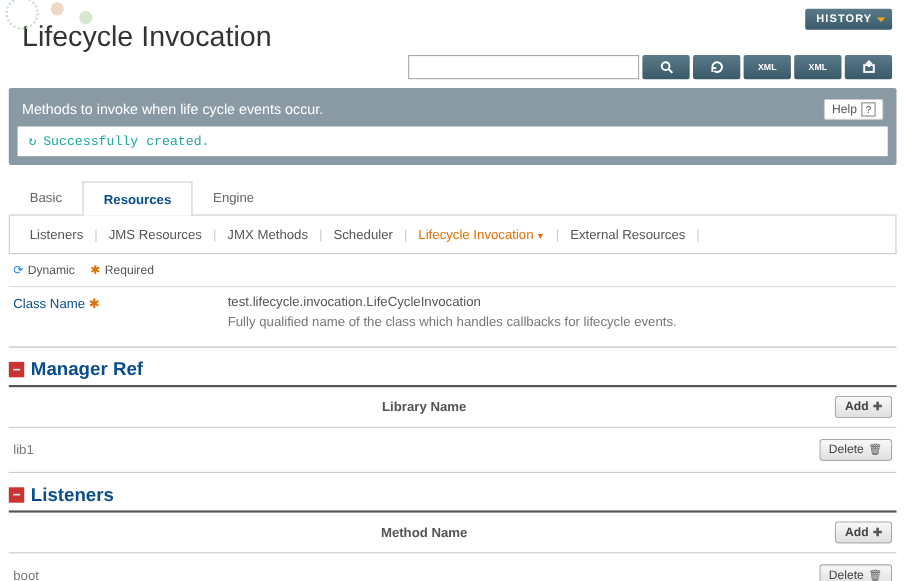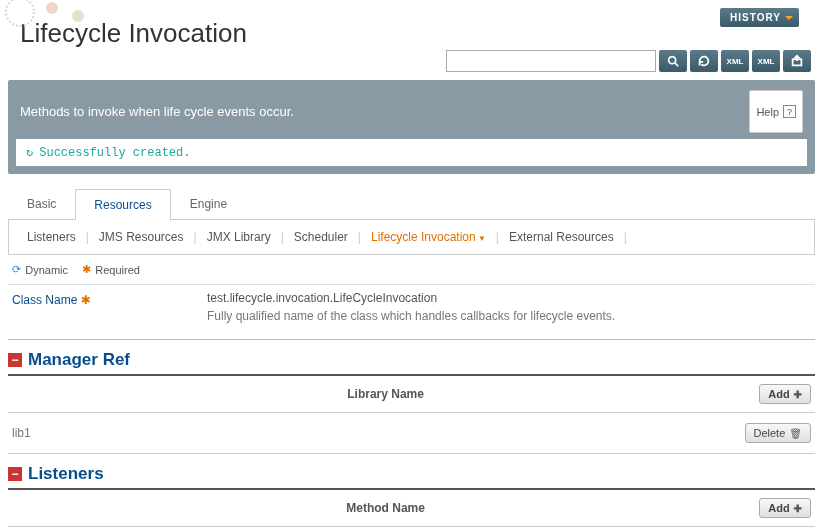--- a/index.html
+++ b/index.html
@@ -2,41 +2,41 @@
 <html><head>
 <meta charset="utf-8">
 <style>
 * { box-sizing: border-box; margin: 0; padding: 0; }
 body { font-family: Arial, sans-serif; font-size: 12px; color: #333; background: #fff; width: 823px; }
 
 
 .header-top { position: relative; height: 50px; padding: 10px; }
 .decoration { position: absolute; left: 0; top: 0; }
 .page-title { font-size: 26px; font-weight: normal; color: #333; padding: 8px 10px; }
-.history-btn { position: absolute; right: 24px; top: 8px; background: linear-gradient(#5a7a8a, #3a5a6a); color: #fff; font-size: 10px; font-weight: bold; padding: 4px 18px 4px 10px; border-radius: 2px; cursor: pointer; letter-spacing: 1px; }
+.history-btn { position: absolute; right: 12px; top: 8px; background: linear-gradient(#5a7a8a, #3a5a6a); color: #fff; font-size: 10px; font-weight: bold; padding: 4px 18px 4px 10px; border-radius: 2px; cursor: pointer; letter-spacing: 1px; }
 .history-btn::after { content: ""; position: absolute; right: 6px; top: 8px; border-left: 4px solid transparent; border-right: 4px solid transparent; border-top: 4px solid #f5a623; }
 
 .search-row { display: flex; justify-content: flex-end; align-items: center; padding: 0 12px 8px 12px; gap: 3px; }
 .search-input { width: 210px; height: 22px; border: 1px solid #aaa; padding: 0 4px; }
-.icon-btn { width: 28px; height: 22px; background: linear-gradient(#5a7a8a, #3a5a6a); border-radius: 2px; display: inline-flex; align-items: center; justify-content: center; color: #fff; cursor: pointer; font-size: 8px; font-weight: bold; }
+.icon-btn { width: 43px; height: 22px; background: linear-gradient(#5a7a8a, #3a5a6a); border-radius: 2px; display: inline-flex; align-items: center; justify-content: center; color: #fff; cursor: pointer; font-size: 8px; font-weight: bold; }
 .icon-btn svg { width: 14px; height: 14px; }
 
 
 .info-panel { margin: 0 8px; background: #8a9aa5; padding: 8px; border-radius: 2px; }
 .info-panel-header { display: flex; justify-content: space-between; align-items: center; padding: 2px 4px 6px 4px; }
 .info-desc { color: #fff; font-size: 13px; }
-.help-btn { background: #fff; border: 1px solid #ccc; padding: 14px 6px; font-size: 11px; color: #555; border-radius: 2px; cursor: pointer; display: inline-flex; align-items: center; gap: 4px; }
+.help-btn { background: #fff; border: 1px solid #ccc; padding: 2px 6px; font-size: 11px; color: #555; border-radius: 2px; cursor: pointer; display: inline-flex; align-items: center; gap: 4px; }
 .help-btn::after { content: "?"; border: 1px solid #888; width: 11px; height: 11px; display: inline-flex; align-items: center; justify-content: center; font-size: 9px; }
 .success-msg { background: #fff; padding: 6px 10px; font-family: "Courier New", monospace; font-size: 12px; color: #1ea89e; display: flex; align-items: center; gap: 6px; }
 .success-icon { color: #1ea89e; }
 
 
 .tabs { display: flex; border-bottom: 1px solid #ccc; margin: 14px 8px 0 8px; }
 .tab { padding: 8px 18px; border: 1px solid transparent; border-bottom: none; cursor: pointer; color: #666; font-size: 12px; }
-.tab.active { border-color: #ccc; background: #fff; color: #0a4d8c; font-weight: normal; position: relative; top: 1px; }
+.tab.active { border-color: #ccc; background: #fff; color: #0a4d8c; font-weight: bold; position: relative; top: 1px; }
 
 
 .subnav { display: flex; align-items: center; gap: 0; padding: 10px 12px; border: 1px solid #ccc; border-top: none; margin: 0 8px; }
 .subnav-item { color: #555; cursor: pointer; padding: 0 6px; }
 .subnav-sep { color: #ccc; padding: 0 4px; }
 .subnav-item.active { color: #e07000; }
 .subnav-item.active::after { content: " ▼"; font-size: 8px; color: #e07000; }
 
 
 .legend { display: flex; gap: 14px; padding: 8px 12px; font-size: 11px; color: #555; }
@@ -120,21 +120,21 @@
   <div class="tab">Basic</div>
   <div class="tab active">Resources</div>
   <div class="tab">Engine</div>
 </div>
 
 <div class="subnav">
   <span class="subnav-item">Listeners</span>
     <span class="subnav-sep">|</span>
   <span class="subnav-item">JMS Resources</span>
     <span class="subnav-sep">|</span>
-  <span class="subnav-item">JMX Library</span>
+  <span class="subnav-item">JMX Methods</span>
     <span class="subnav-sep">|</span>
   <span class="subnav-item">Scheduler</span>
     <span class="subnav-sep">|</span>
   <span class="subnav-item active">Lifecycle Invocation</span>
     <span class="subnav-sep">|</span>
   <span class="subnav-item">External Resources</span>
     <span class="subnav-sep">|</span>
 </div>
 
 <div class="legend">

